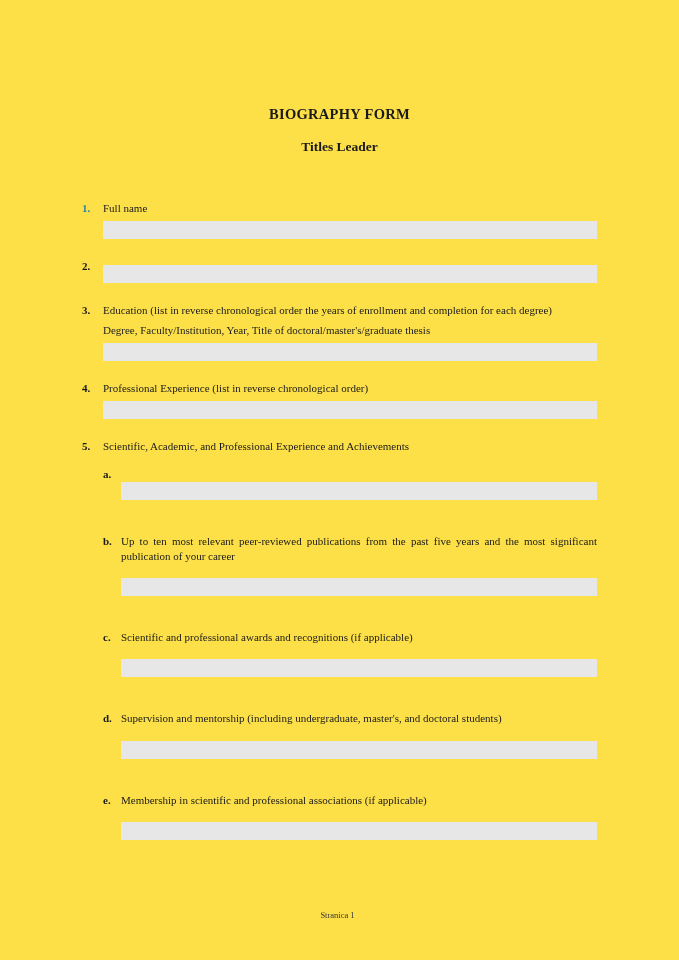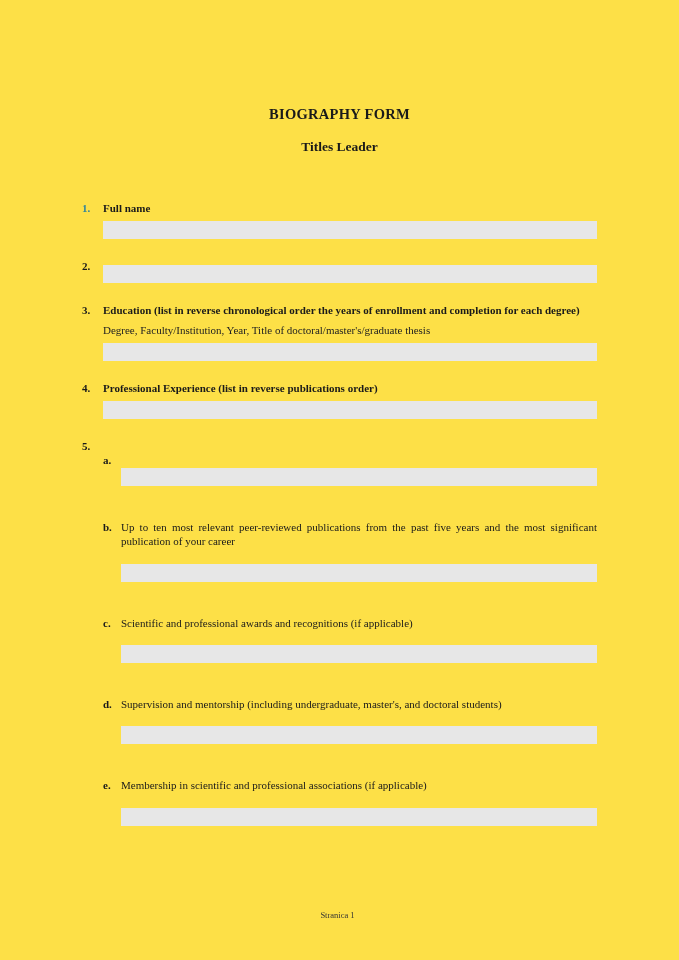--- a/index.html
+++ b/index.html
@@ -39,21 +39,21 @@
   }
   .num {
     flex: 0 0 21px;
     font-weight: bold;
   }
   .body {
     flex: 1 1 auto;
     min-width: 0;
   }
   .label {
-    font-weight: bold;
+    font-weight: normal;
     text-align: justify;
   }
   .note {
     font-weight: normal;
     margin-top: 5px;
     color: #222;
   }
   .input-field {
     margin-top: 6px;
     height: 18px;
@@ -126,28 +126,29 @@
     <div class="body">
       <div class="label">Education (list in reverse chronological order the years of enrollment and completion for each degree)</div>
       <div class="note">Degree, Faculty/Institution, Year, Title of doctoral/master's/graduate thesis</div>
       <div class="input-field" style="background: rgb(231, 231, 231);"></div>
     </div>
   </div>
 
   <div class="item">
     <div class="num">4.</div>
     <div class="body">
-      <div class="label">Professional Experience (list in reverse publications order)</div>
+      <div class="label">Professional Experience (list in reverse chronological order)</div>
       <div class="input-field" style="background: rgb(231, 231, 231);"></div>
     </div>
   </div>
 
   <div class="item">
     <div class="num">5.</div>
     <div class="body">
+      <div class="label">Scientific, Academic, and Professional Experience and Achievements</div>
 
       <div class="subitems">
 
         <div class="subitem">
           <div class="letter">a.</div>
           <div class="subbody">
             <div class="input-field" style="background: rgb(231, 231, 231);"></div>
           </div>
         </div>
 

